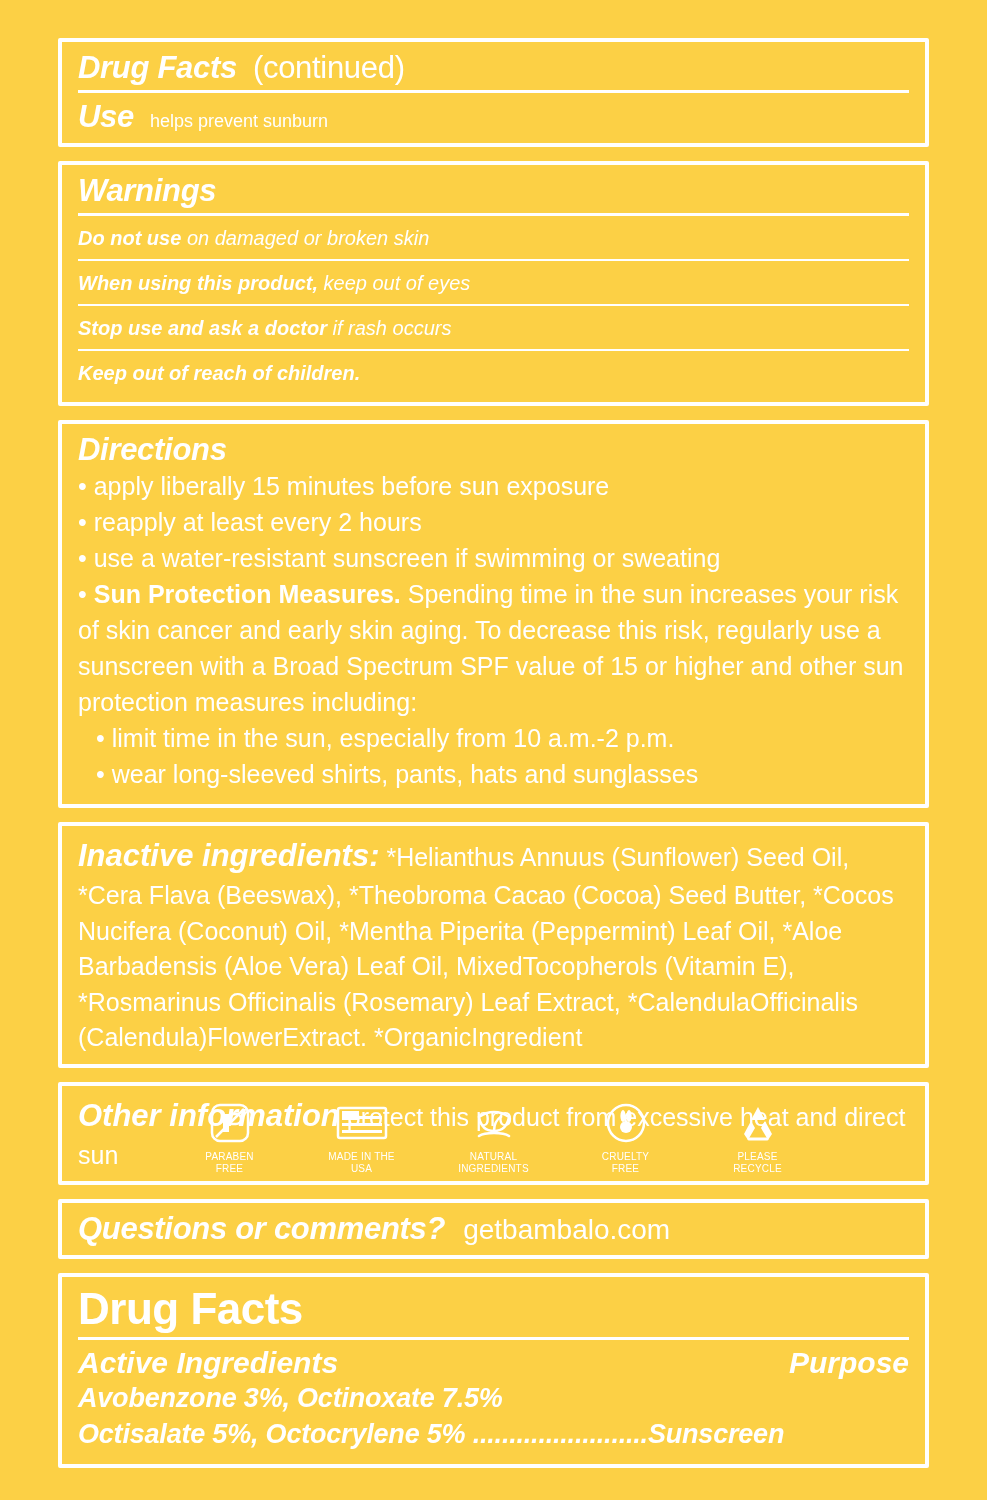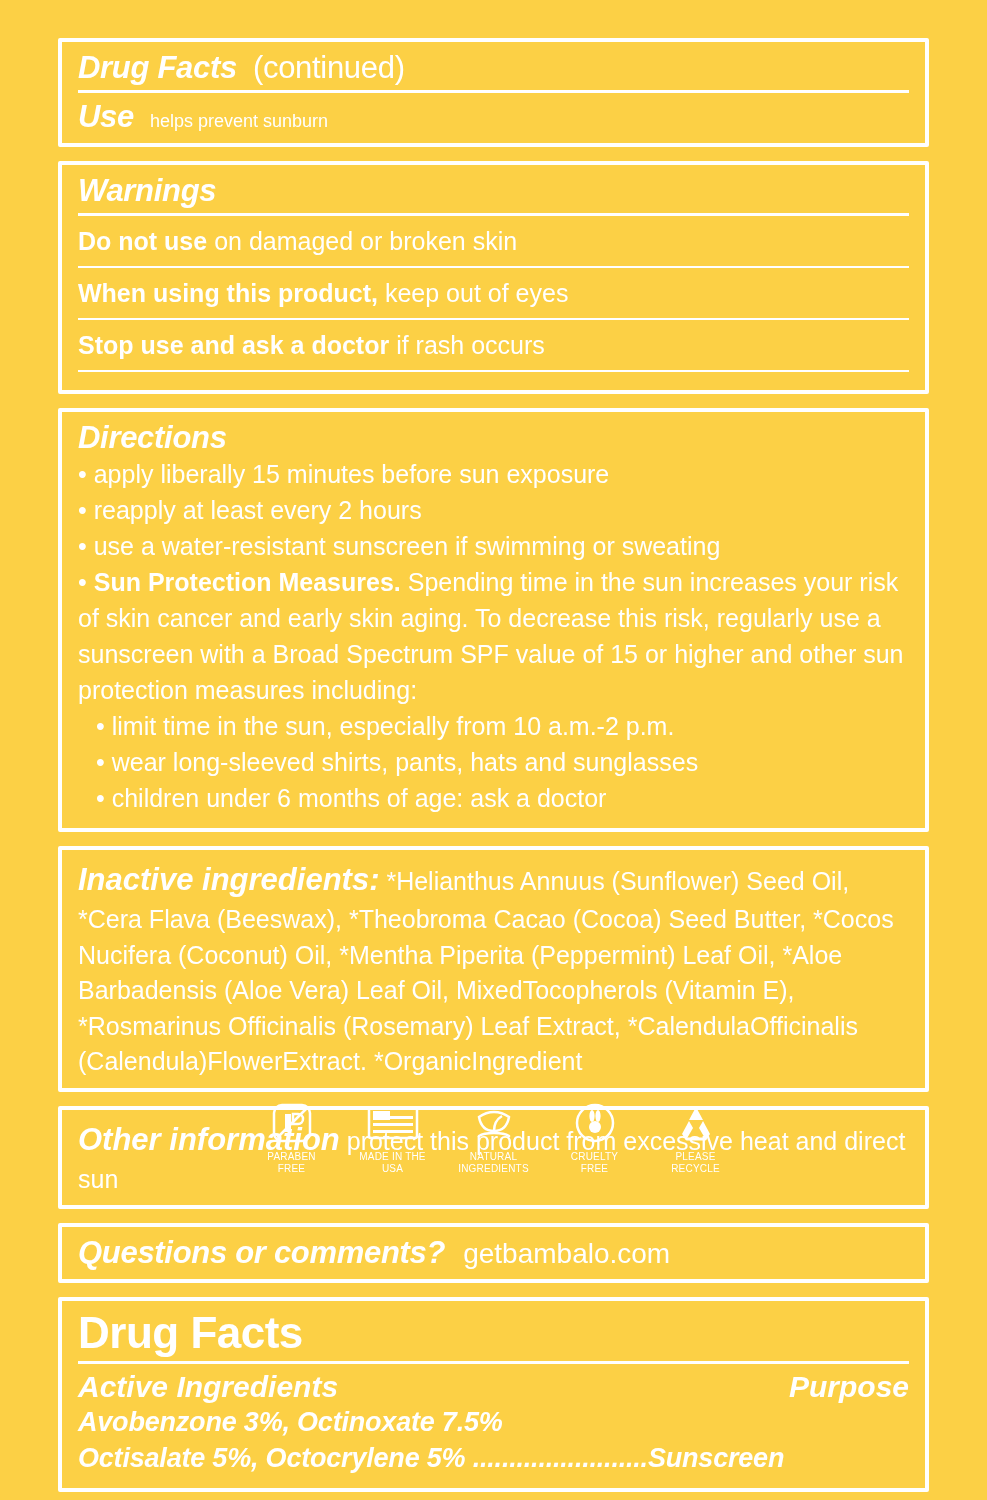--- a/index.html
+++ b/index.html
@@ -56,23 +56,24 @@
   }
   .row-title {
     display: flex;
     align-items: baseline;
     gap: 16px;
   }
   .use-text {
     font-size: 18px;
   }
   .warn-row {
-    font-size: 25px;
+    font-size: 20px;
     line-height: 1.4;
     padding: 2px 0 3px 0;
+    font-style: italic;
   }
   .warn-row b {
     font-weight: bold;
   }
   .bullets {
     font-size: 25px;
     line-height: 1.44;
   }
   .bullets .b {
     font-weight: bold;
@@ -113,21 +114,21 @@
     line-height: 1.35;
     letter-spacing: -0.2px;
   }
   .badges {
     position: absolute;
     left: 0;
     right: 0;
     bottom: 18px;
     display: flex;
     justify-content: center;
-    gap: 19px;
+    gap: 50px;
   }
   .badge {
     width: 82px;
     text-align: center;
   }
   .badge .glyph {
     height: 48px;
     display: flex;
     align-items: center;
     justify-content: center;
@@ -169,36 +170,38 @@
     <div class="warn-row">
       <b>When using this product,</b>
       <span>keep out of eyes</span>
     </div>
     <div class="rule thin"></div>
     <div class="warn-row">
       <b>Stop use and ask a doctor</b>
       <span>if rash occurs</span>
     </div>
     <div class="rule thin"></div>
+    <div class="warn-row">
+      <b>Keep out of reach of children.</b>
+    </div>
   </div>
 
   <div class="panel">
     <div class="hdr-italic">Directions</div>
     <div class="bullets">
       <div>• apply liberally 15 minutes before sun exposure</div>
       <div>• reapply at least every 2 hours</div>
       <div>• use a water-resistant sunscreen if swimming or sweating</div>
       <div>
         <span>•</span>
         <span class="b">Sun Protection Measures.</span>
         <span>Spending time in the sun increases your risk of skin cancer and early skin aging. To decrease this risk, regularly use a sunscreen with a Broad Spectrum SPF value of 15 or higher and other sun protection measures including:</span>
       </div>
       <div class="sub">• limit time in the sun, especially from 10 a.m.-2 p.m.</div>
       <div class="sub">• wear long-sleeved shirts, pants, hats and sunglasses</div>
-      <div class="sub">• children under 6 months of age: ask a doctor</div>
     </div>
   </div>
 
   <div class="panel tight">
     <div class="ingr">
       <span class="lead">Inactive ingredients:</span>
       <span>*Helianthus Annuus (Sunflower) Seed Oil, *Cera Flava (Beeswax), *Theobroma Cacao (Cocoa) Seed Butter, *Cocos Nucifera (Coconut) Oil, *Mentha Piperita (Peppermint) Leaf Oil, *Aloe Barbadensis (Aloe Vera) Leaf Oil, MixedTocopherols (Vitamin E), *Rosmarinus Officinalis (Rosemary) Leaf Extract, *CalendulaOfficinalis (Calendula)FlowerExtract. *OrganicIngredient</span>
     </div>
   </div>
 

